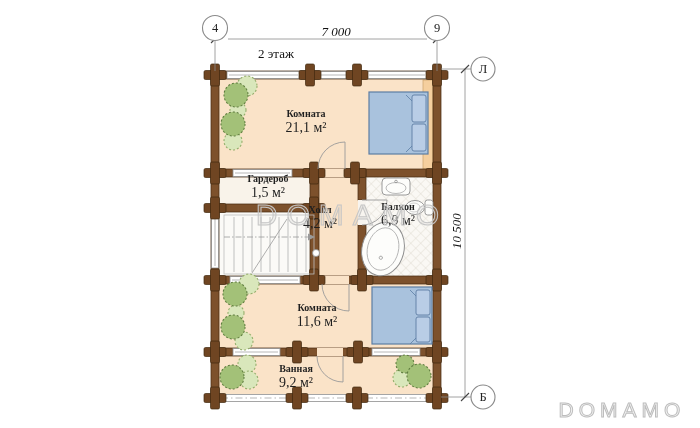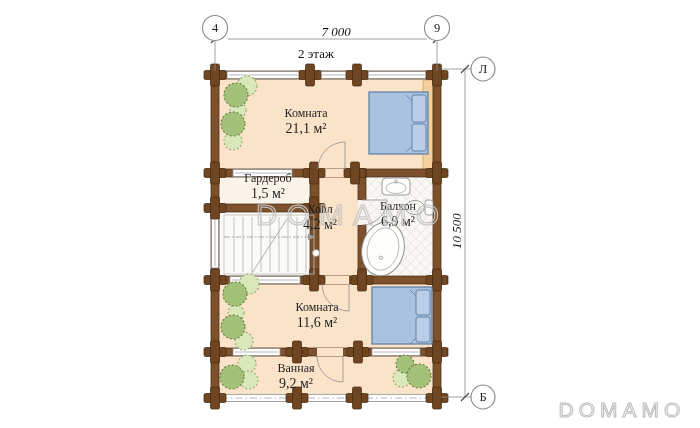--- a/index.html
+++ b/index.html
@@ -1,22 +1,22 @@
 <!DOCTYPE html>
 <html><head>
 <meta charset="utf-8">
 <style>
   html,body{margin:0;padding:0;background:#fff;}
   .stage{position:relative;width:700px;height:428px;background:#fff;overflow:hidden;
          font-family:"Liberation Serif",serif;color:#222;}
   .stage svg{position:absolute;left:0;top:0;}
   .lbl{position:absolute;transform:translate(-50%,-50%);text-align:center;white-space:nowrap;line-height:1.15;}
-  .room-name{font-size:12px;color:#1f1f1f;}
+  .room-name{font-size:10px;color:#1f1f1f;font-weight:bold;}
   .room-area{font-size:14px;color:#1f1f1f;}
-  .title{font-size:13px;color:#111;margin-left:40px;}
+  .title{font-size:13px;color:#111;}
   .dim{font-size:13px;font-style:italic;color:#111;}
   .dim-v{transform:translate(-50%,-50%) rotate(-90deg);}
   .axis{font-size:12.5px;color:#222;}
   .wm{position:absolute;transform:translate(-50%,-50%);font-family:Liberation Sans, sans-serif;
       color:rgba(190,190,190,0.18);-webkit-text-stroke:1px #c6c6c6;font-weight:400;pointer-events:none;}
   .wm-center{font-size:30px;letter-spacing:9px;}
   .wm-corner{font-size:21px;letter-spacing:5px;-webkit-text-stroke:1px #bdbdbd;}
 </style>
 </head>
 <body>

